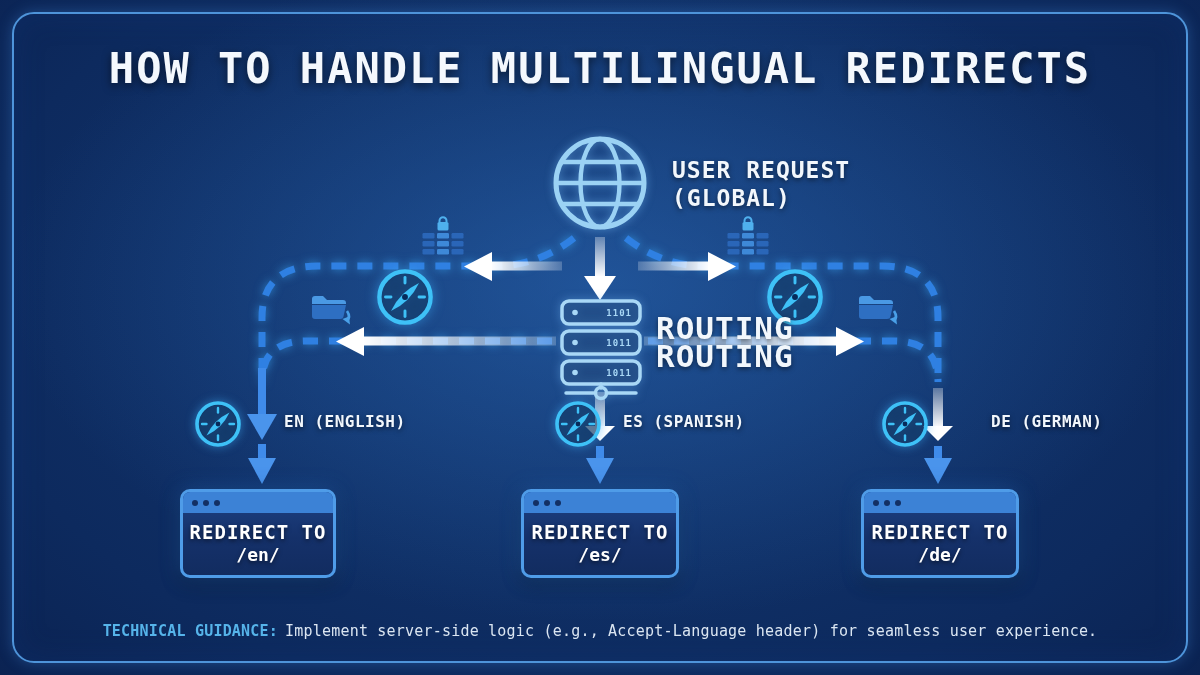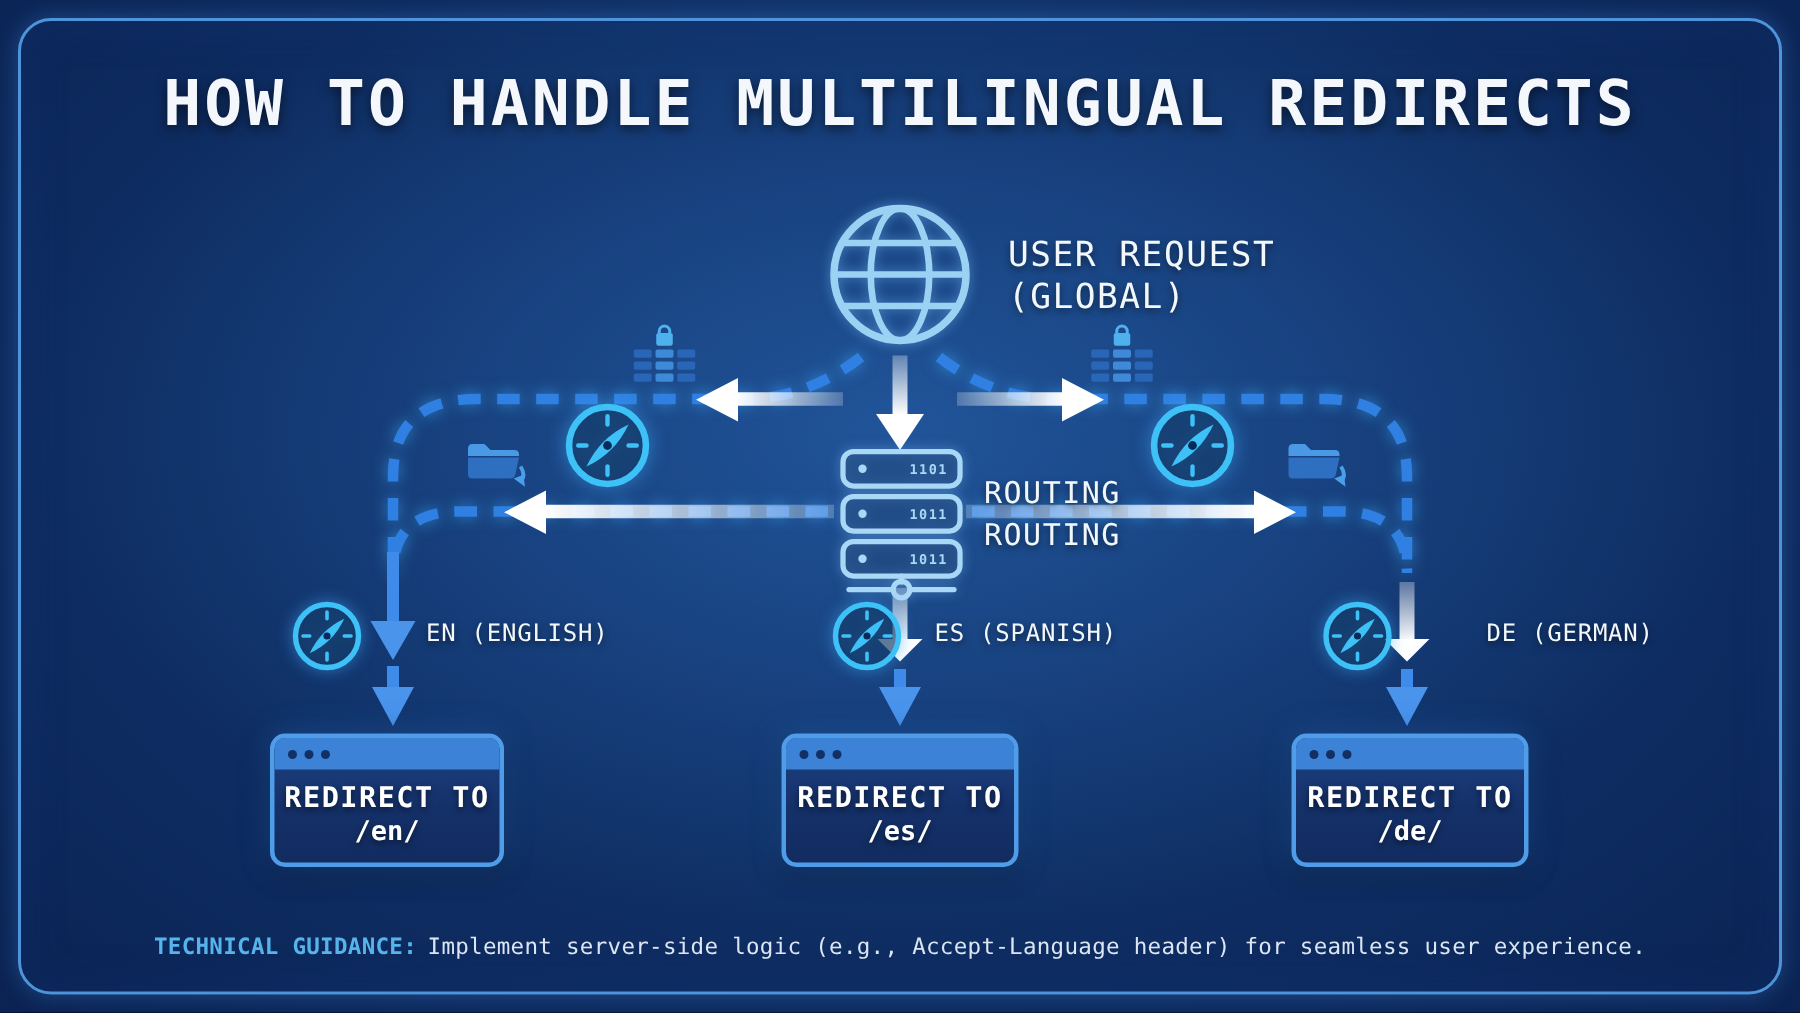--- a/index.html
+++ b/index.html
@@ -20,23 +20,23 @@
     box-shadow:0 0 14px rgba(70,140,220,0.35), inset 0 0 30px rgba(20,60,130,0.25);
     pointer-events:none;
   }
   .title {
     position:absolute; top:44px; left:0; width:100%;
     text-align:center; color:#f4f8fd; font-weight:bold;
     font-size:42px; letter-spacing:2px;
     text-shadow:0 3px 8px rgba(0,0,0,0.55);
     white-space:nowrap;
   }
-  .label-block { position:absolute; color:#f2f7fc; font-weight:normal; }
+  .label-block { position:absolute; color:#f2f7fc; font-weight:bold; }
   .user-request { left:672px; top:156px; font-size:23px; line-height:28px; letter-spacing:1px; text-shadow:0 2px 5px rgba(0,0,0,.5); }
-  .routing-label { left:656px; top:314px; font-size:20px; line-height:28px; letter-spacing:1px; text-shadow:0 2px 5px rgba(0,0,0,.5); }
+  .routing-label { left:656px; top:314px; font-size:31px; line-height:28px; letter-spacing:1px; text-shadow:0 2px 5px rgba(0,0,0,.5); }
   .branch-label { font-size:16px; letter-spacing:0.5px; white-space:nowrap; text-shadow:0 2px 5px rgba(0,0,0,.55); }
   .branch-label.en { left:284px; top:412px; }
   .branch-label.es { left:623px; top:412px; }
   .branch-label.de { left:991px; top:412px; }
 
   svg.canvas { position:absolute; left:0; top:0; }
   .glow { filter:drop-shadow(0 0 5px rgba(62,170,247,0.65)); }
   .glow-soft { filter:drop-shadow(0 0 4px rgba(120,190,250,0.5)); }
 
   .redirect-box {

